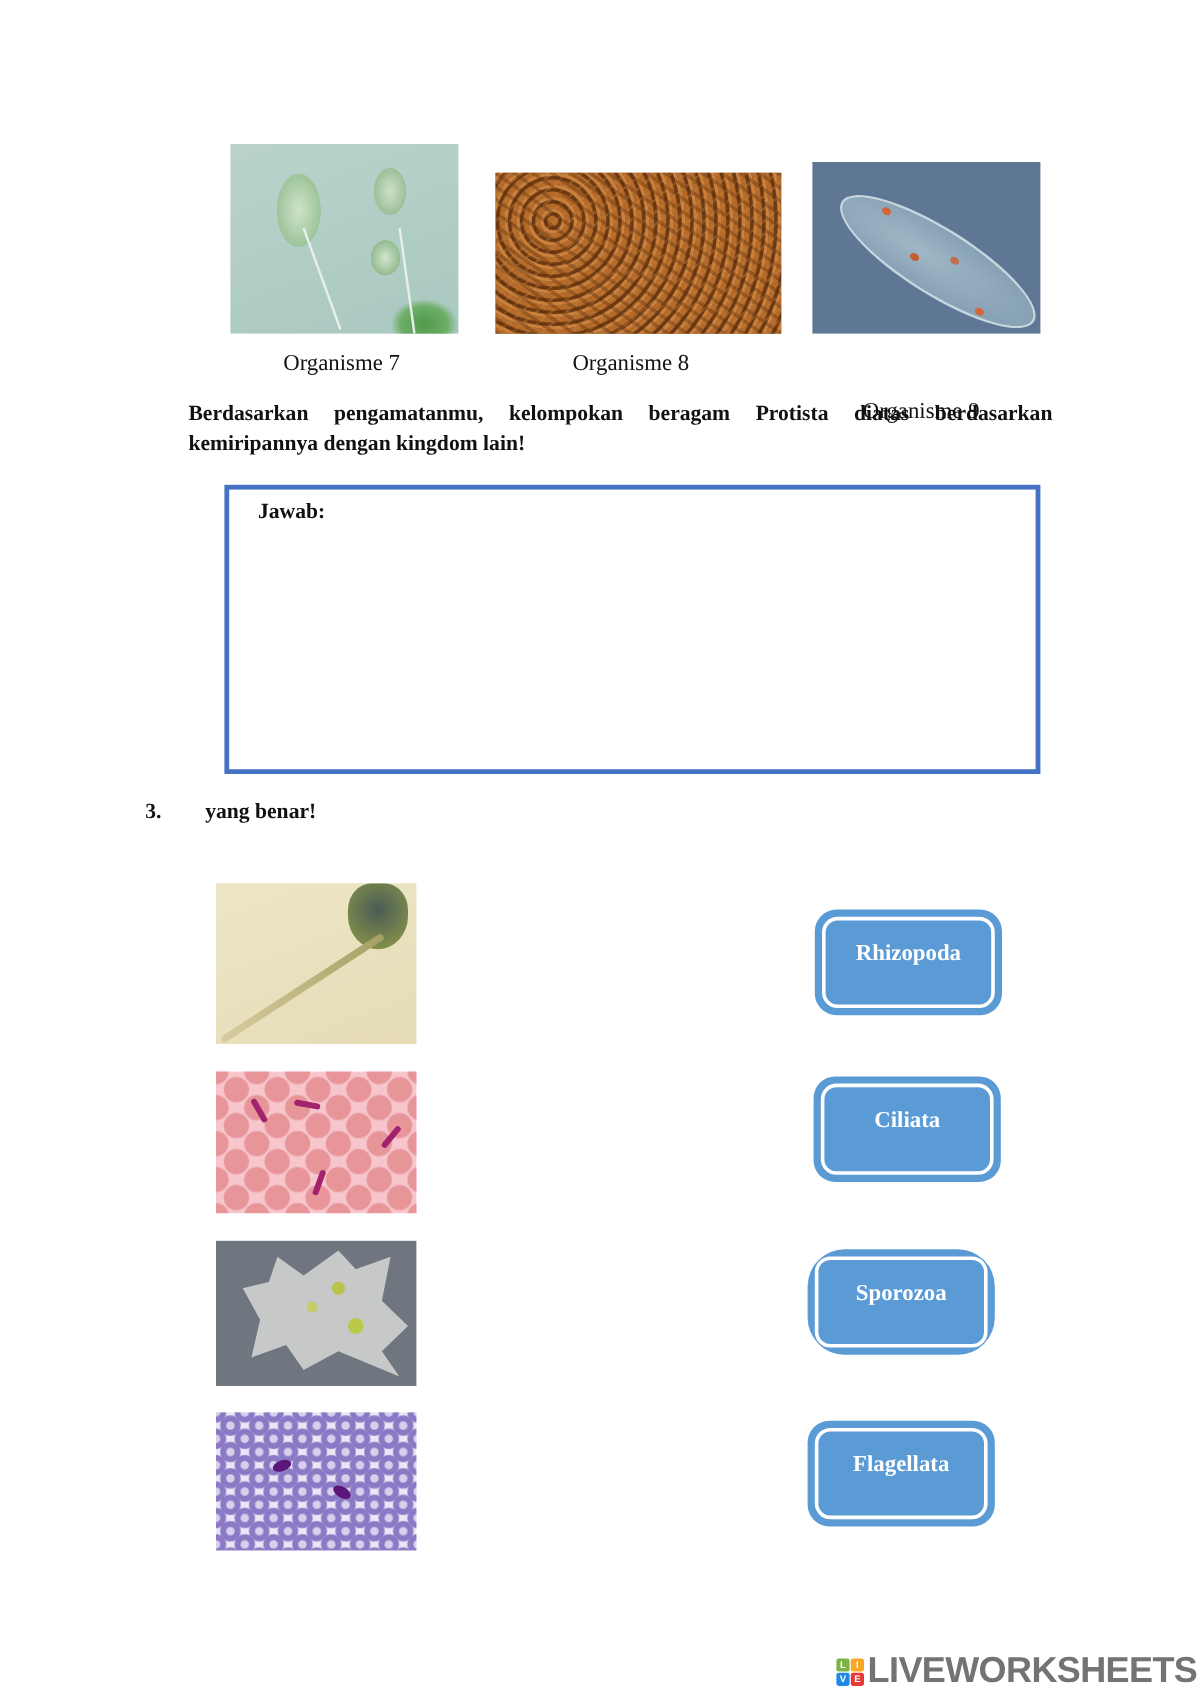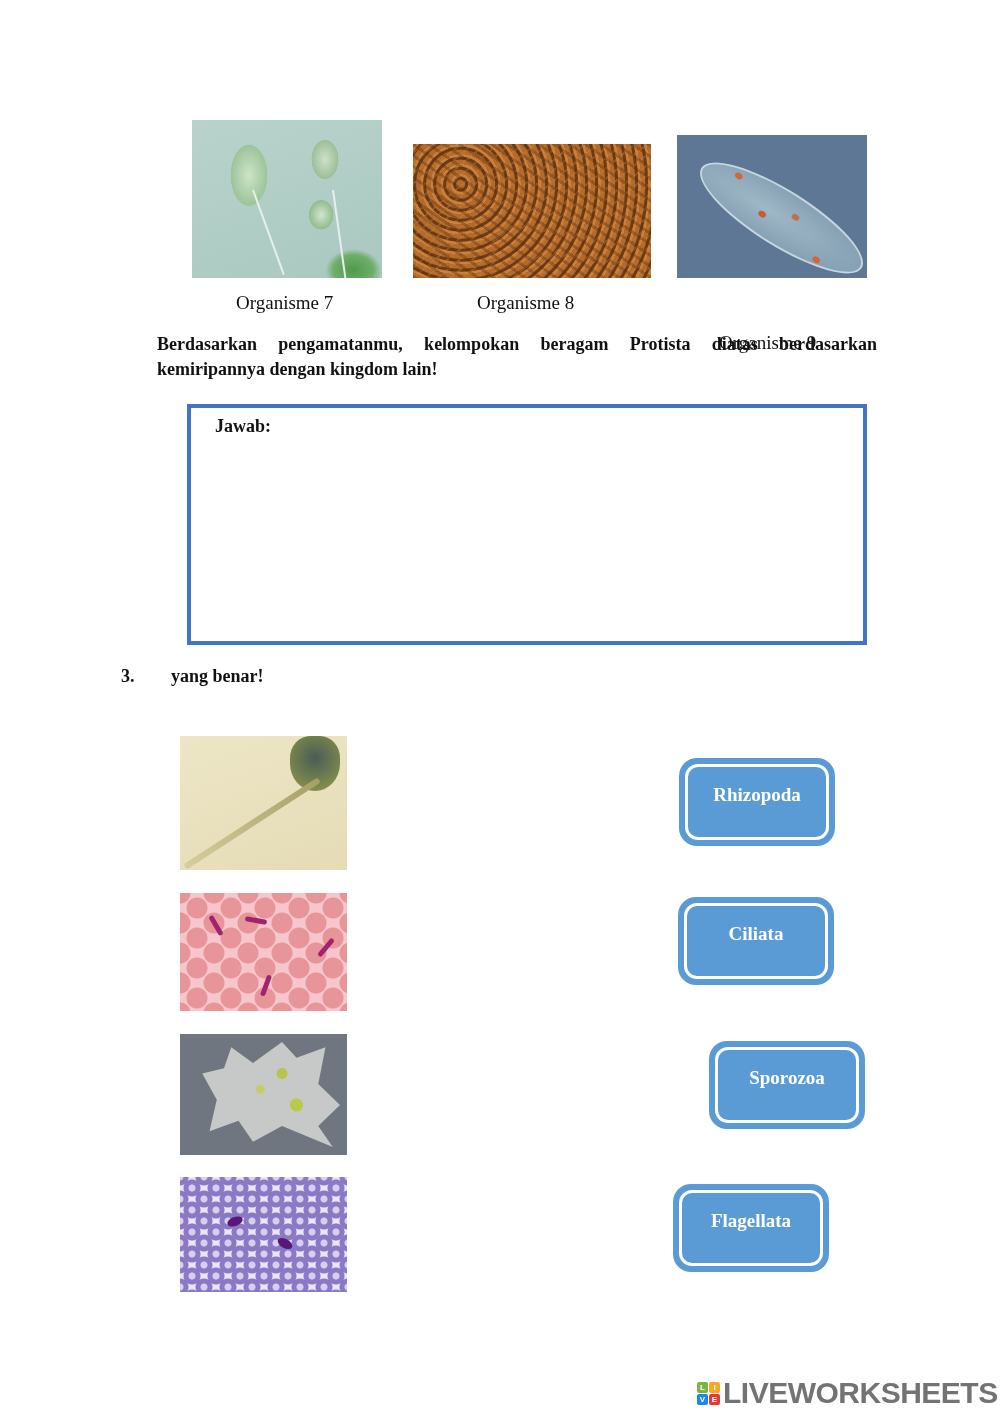--- a/index.html
+++ b/index.html
@@ -132,21 +132,21 @@
 </div>
 
 <div class="phylum" style="left:679px; top:758px;">
   <div class="inner"></div>
   <div class="label">Rhizopoda</div>
 </div>
 <div class="phylum" style="left:678px; top:897px;">
   <div class="inner"></div>
   <div class="label">Ciliata</div>
 </div>
-<div class="phylum" style="left:709px; top:1041px;">
+<div class="phylum" style="left:673px; top:1041px;border-radius:31px;">
   <div class="inner"></div>
   <div class="label">Sporozoa</div>
 </div>
 <div class="phylum" style="left:673px; top:1184px;">
   <div class="inner"></div>
   <div class="label">Flagellata</div>
 </div>
 
 <div class="logo">
   <div class="tiles">

